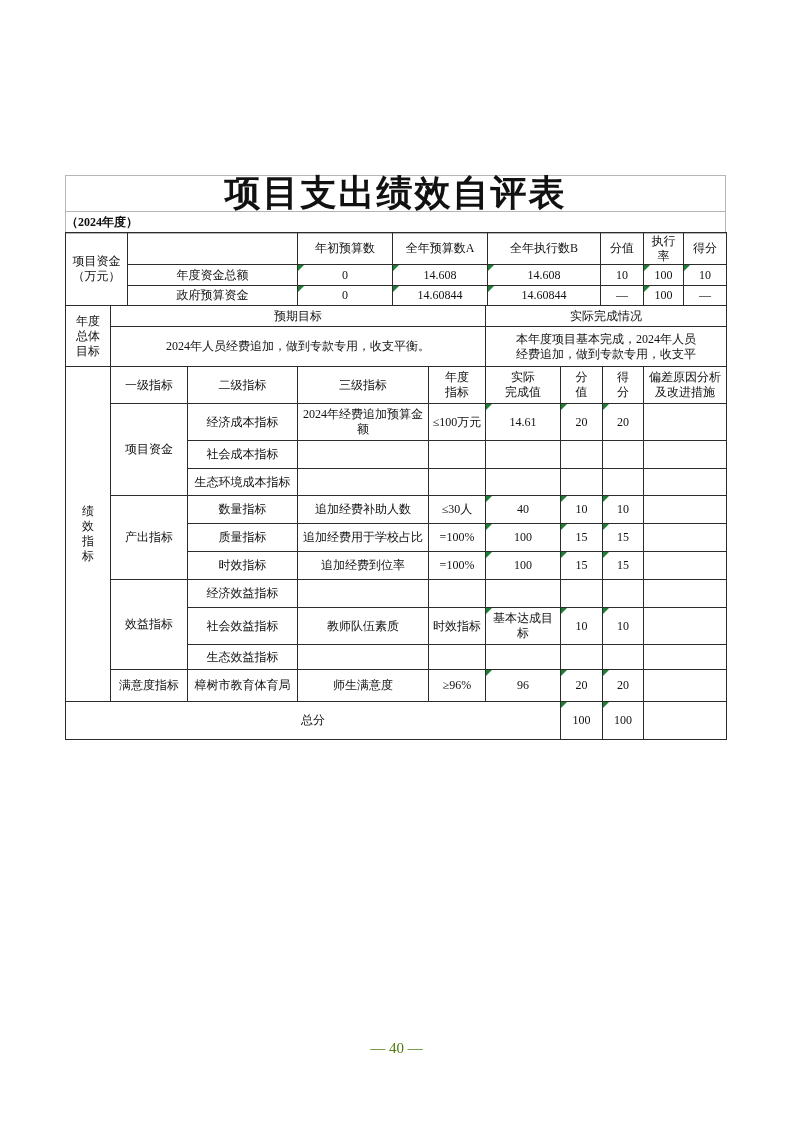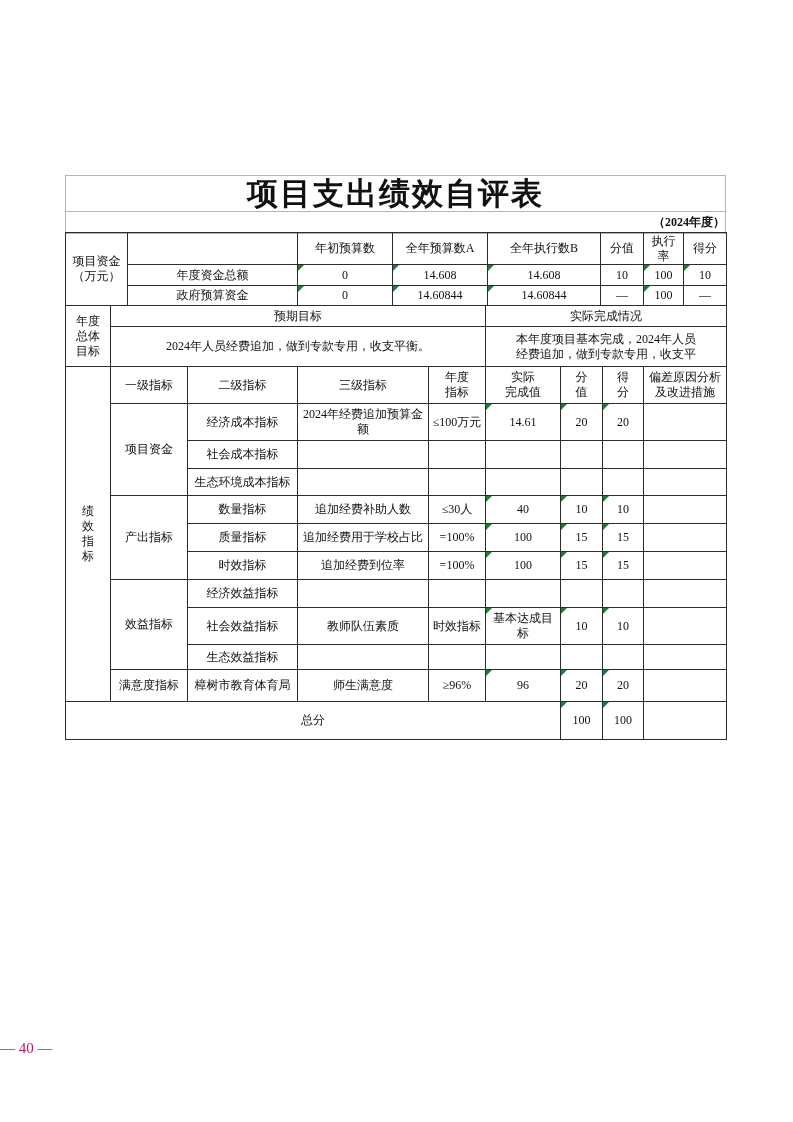--- a/index.html
+++ b/index.html
@@ -9,26 +9,26 @@
     background:#ffffff;
     font-family:"Liberation Serif","DejaVu Serif",serif;
     color:#111;
     overflow:hidden;
   }
   .content{position:absolute;left:65px;top:175px;width:661px;}
   .title-box{
     box-sizing:border-box;width:661px;height:37px;
     border:1px solid #b5b5b5;
     text-align:center;line-height:35px;
-    font-size:31px;font-weight:bold;letter-spacing:2px;
+    font-size:36px;font-weight:bold;letter-spacing:2px;
   }
   .subtitle-box{
     box-sizing:border-box;width:661px;height:22px;
     border:1px solid #b5b5b5;border-top:none;
-    text-align:right;line-height:21px;
+    text-align:left;line-height:21px;
     font-size:12px;font-weight:bold;
   }
   table.sec{
     border-collapse:collapse;table-layout:fixed;
     width:661px;margin-top:-1px;
   }
   table.sec td{
     box-sizing:border-box;
     border:1px solid #2c2c2c;
     padding:0 2px;
@@ -45,21 +45,21 @@
   td.goal-act{font-size:13px;text-align:left;padding:0 3px;line-height:19px;}
   td.dev-h{font-size:11px;}
   td.tri{position:relative;}
   td.tri::before{
     content:"";position:absolute;top:0;left:0;width:0;height:0;
     border-top:6px solid #1e7e34;border-right:6px solid transparent;
   }
   .side-label{font-size:13px;line-height:22px;}
   .footer{
     position:absolute;top:1040px;left:0;width:793px;
-    font-size:15px;color:#be185d;
+    text-align:center;font-size:15px;color:#4d7c0f;
   }
 </style>
 </head>
 <body>
 
 <div class="page">
   <div class="content">
 
     <div class="title-box">项目支出绩效自评表</div>
     <div class="subtitle-box">（2024年度）</div>

